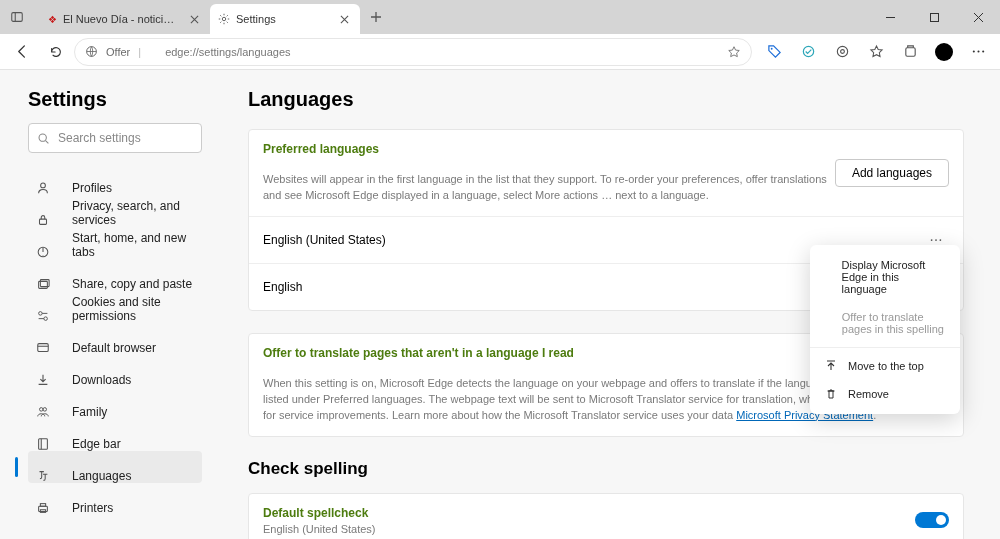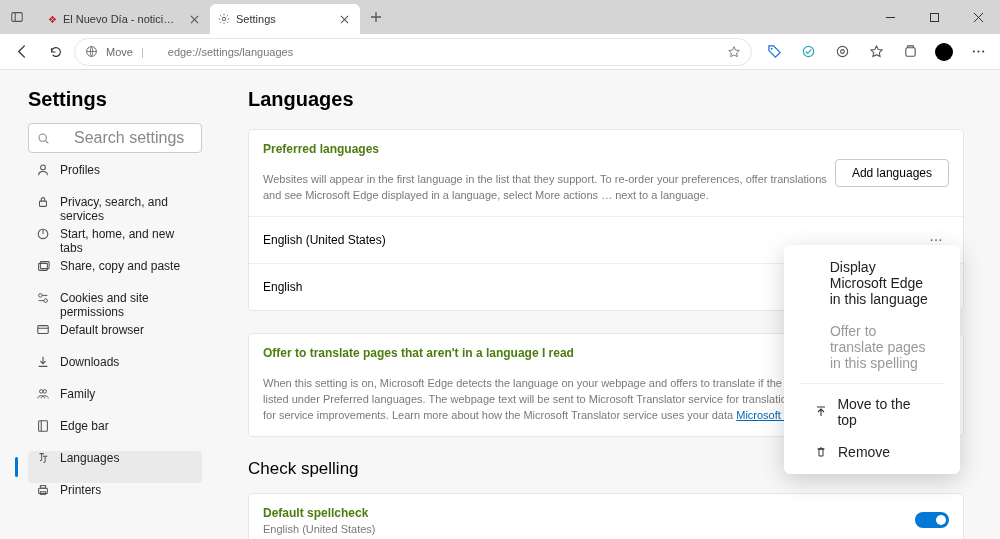--- a/index.html
+++ b/index.html
@@ -27,23 +27,23 @@
   .addr .path { color: #777; margin-left: 16px; }
   .addr .sep { color: #bbb; }
   .right-icons { display: flex; gap: 2px; margin-left: 4px; }
   .avatar { width: 18px; height: 18px; border-radius: 50%; background: #000; }
 
   
   .content { display: flex; height: calc(100% - 70px); }
 
   .sidebar { width: 216px; padding: 18px 14px 10px 28px; background: #f7f7f7; }
   .sidebar h1 { font-size: 20px; font-weight: 600; margin-bottom: 12px; }
-  .search { height: 30px; border: 1px solid #ccc; border-radius: 4px; background: #fff; display: flex; align-items: center; padding: 0 8px; gap: 24px; font-size: 16px; color: #888; margin-bottom: 10px; }
+  .search { height: 30px; border: 1px solid #ccc; border-radius: 4px; background: #fff; display: flex; align-items: center; padding: 0 8px; gap: 8px; font-size: 12px; color: #888; margin-bottom: 10px; }
   .nav { list-style: none; }
-  .nav li { display: flex; align-items: flex-start; gap: 10px; height: 32px; padding: 0 8px 0 8px; font-size: 12px; color: #222; border-radius: 4px; position: relative; }
+  .nav li { display: flex; align-items: flex-end; gap: 22px; height: 32px; padding: 0 8px 0 8px; font-size: 12px; color: #222; border-radius: 4px; position: relative; }
   .nav li.active { background: #eaeaea; }
   .nav li.active::before { content: ""; position: absolute; left: -13px; top: 6px; width: 3px; height: 20px; background: #0078d4; border-radius: 2px; }
 
   .main { flex: 1; overflow: auto; padding: 18px 36px 30px 32px; position: relative; }
   .page-title { font-size: 20px; font-weight: 600; margin-bottom: 18px; }
   .card { background: #fff; border: 1px solid #e6e6e6; border-radius: 4px; margin-bottom: 22px; }
   .card .section { padding: 12px 14px; }
   .row { display: flex; align-items: center; }
   .grow { flex: 1; }
   .subtitle { font-size: 12px; font-weight: 600; color: #4d7c0f; }
@@ -52,27 +52,27 @@
   .langrow { padding: 10px 14px; border-top: 1px solid #eee; display: flex; align-items: center; font-size: 12px; }
   .more { width: 26px; height: 26px; display: flex; align-items: center; justify-content: center; border-radius: 4px; }
   .link { color: #0067b8; text-decoration: underline; cursor: pointer; }
 
   .toggle { width: 34px; height: 16px; border-radius: 10px; position: relative; }
   .toggle.on { background: #0078d4; }
   .toggle .knob { width: 10px; height: 10px; border-radius: 50%; position: absolute; top: 50%; transform: translateY(-50%); }
   .toggle.on .knob { right: 3px; background: #fff; }
 
   
-  .ctxmenu { position: absolute; top: 175px; right: 40px; width: 176px; background: #fff; border-radius: 6px; box-shadow: 0 6px 24px rgba(0,0,0,.18); padding: 6px 16px; font-size: 14px; }
+  .ctxmenu { position: absolute; top: 175px; right: 40px; width: 150px; background: #fff; border-radius: 6px; box-shadow: 0 6px 24px rgba(0,0,0,.18); padding: 6px 0; font-size: 11px; }
   .ctxmenu .mitem { display: flex; align-items: center; gap: 10px; padding: 8px 14px; color: #222; }
   .ctxmenu .mitem.disabled { color: #999; }
   .ctxmenu .divider { height: 1px; background: #eee; margin: 4px 0; }
   .ico-slot { width: 14px; display: flex; justify-content: center; }
 
-  .section2-title { font-size: 17px; font-weight: 400; margin: 14px 0 14px 0; }
+  .section2-title { font-size: 17px; font-weight: 700; margin: 14px 0 14px 0; }
   .caption { font-size: 11px; color: #7a7a7a; margin-top: 3px; }
 </style>
 </head>
 <body>
 
 <div class="titlebar">
   <div class="square-btn">
     <svg width="14" height="14" viewBox="0 0 16 16">
         <rect x="2" y="3" width="12" height="10" rx="1.5" fill="none" stroke="#555" stroke-width="1.2"></rect>
         <line x1="6" y1="3" x2="6" y2="13" stroke="#555" stroke-width="1.2"></line>
@@ -134,21 +134,21 @@
   <div class="tbtn">
       <svg width="14" height="14" viewBox="0 0 16 16">
         <path d="M3 8a5 5 0 1 1 1.6 3.7M3 8V4M3 8h4" fill="none" stroke="#333" stroke-width="1.3" stroke-linecap="round"></path>
       </svg>
     </div>
   <div class="addr">
     <svg width="13" height="13" viewBox="0 0 16 16">
         <circle cx="8" cy="8" r="6" fill="none" stroke="#666" stroke-width="1.2"></circle>
         <path d="M2 8h12M8 2c2 3 2 9 0 12M8 2c-2 3-2 9 0 12" fill="none" stroke="#666" stroke-width="1"></path>
       </svg>
-    <span class="proto">Move</span>
+    <span class="proto">Offer</span>
     <span class="sep">|</span>
     <span class="path">edge://settings/languages</span>
     <span style="flex:1"></span>
     <svg width="14" height="14" viewBox="0 0 16 16">
         <path d="M8 2l1.8 3.8 4.2.5-3 2.9.8 4.1L8 11.4l-3.8 1.9.8-4.1-3-2.9 4.2-.5z" fill="none" stroke="#777" stroke-width="1.1"></path>
       </svg>
   </div>
   <div class="right-icons">
     <div class="tbtn">
         <svg width="15" height="15" viewBox="0 0 16 16">

